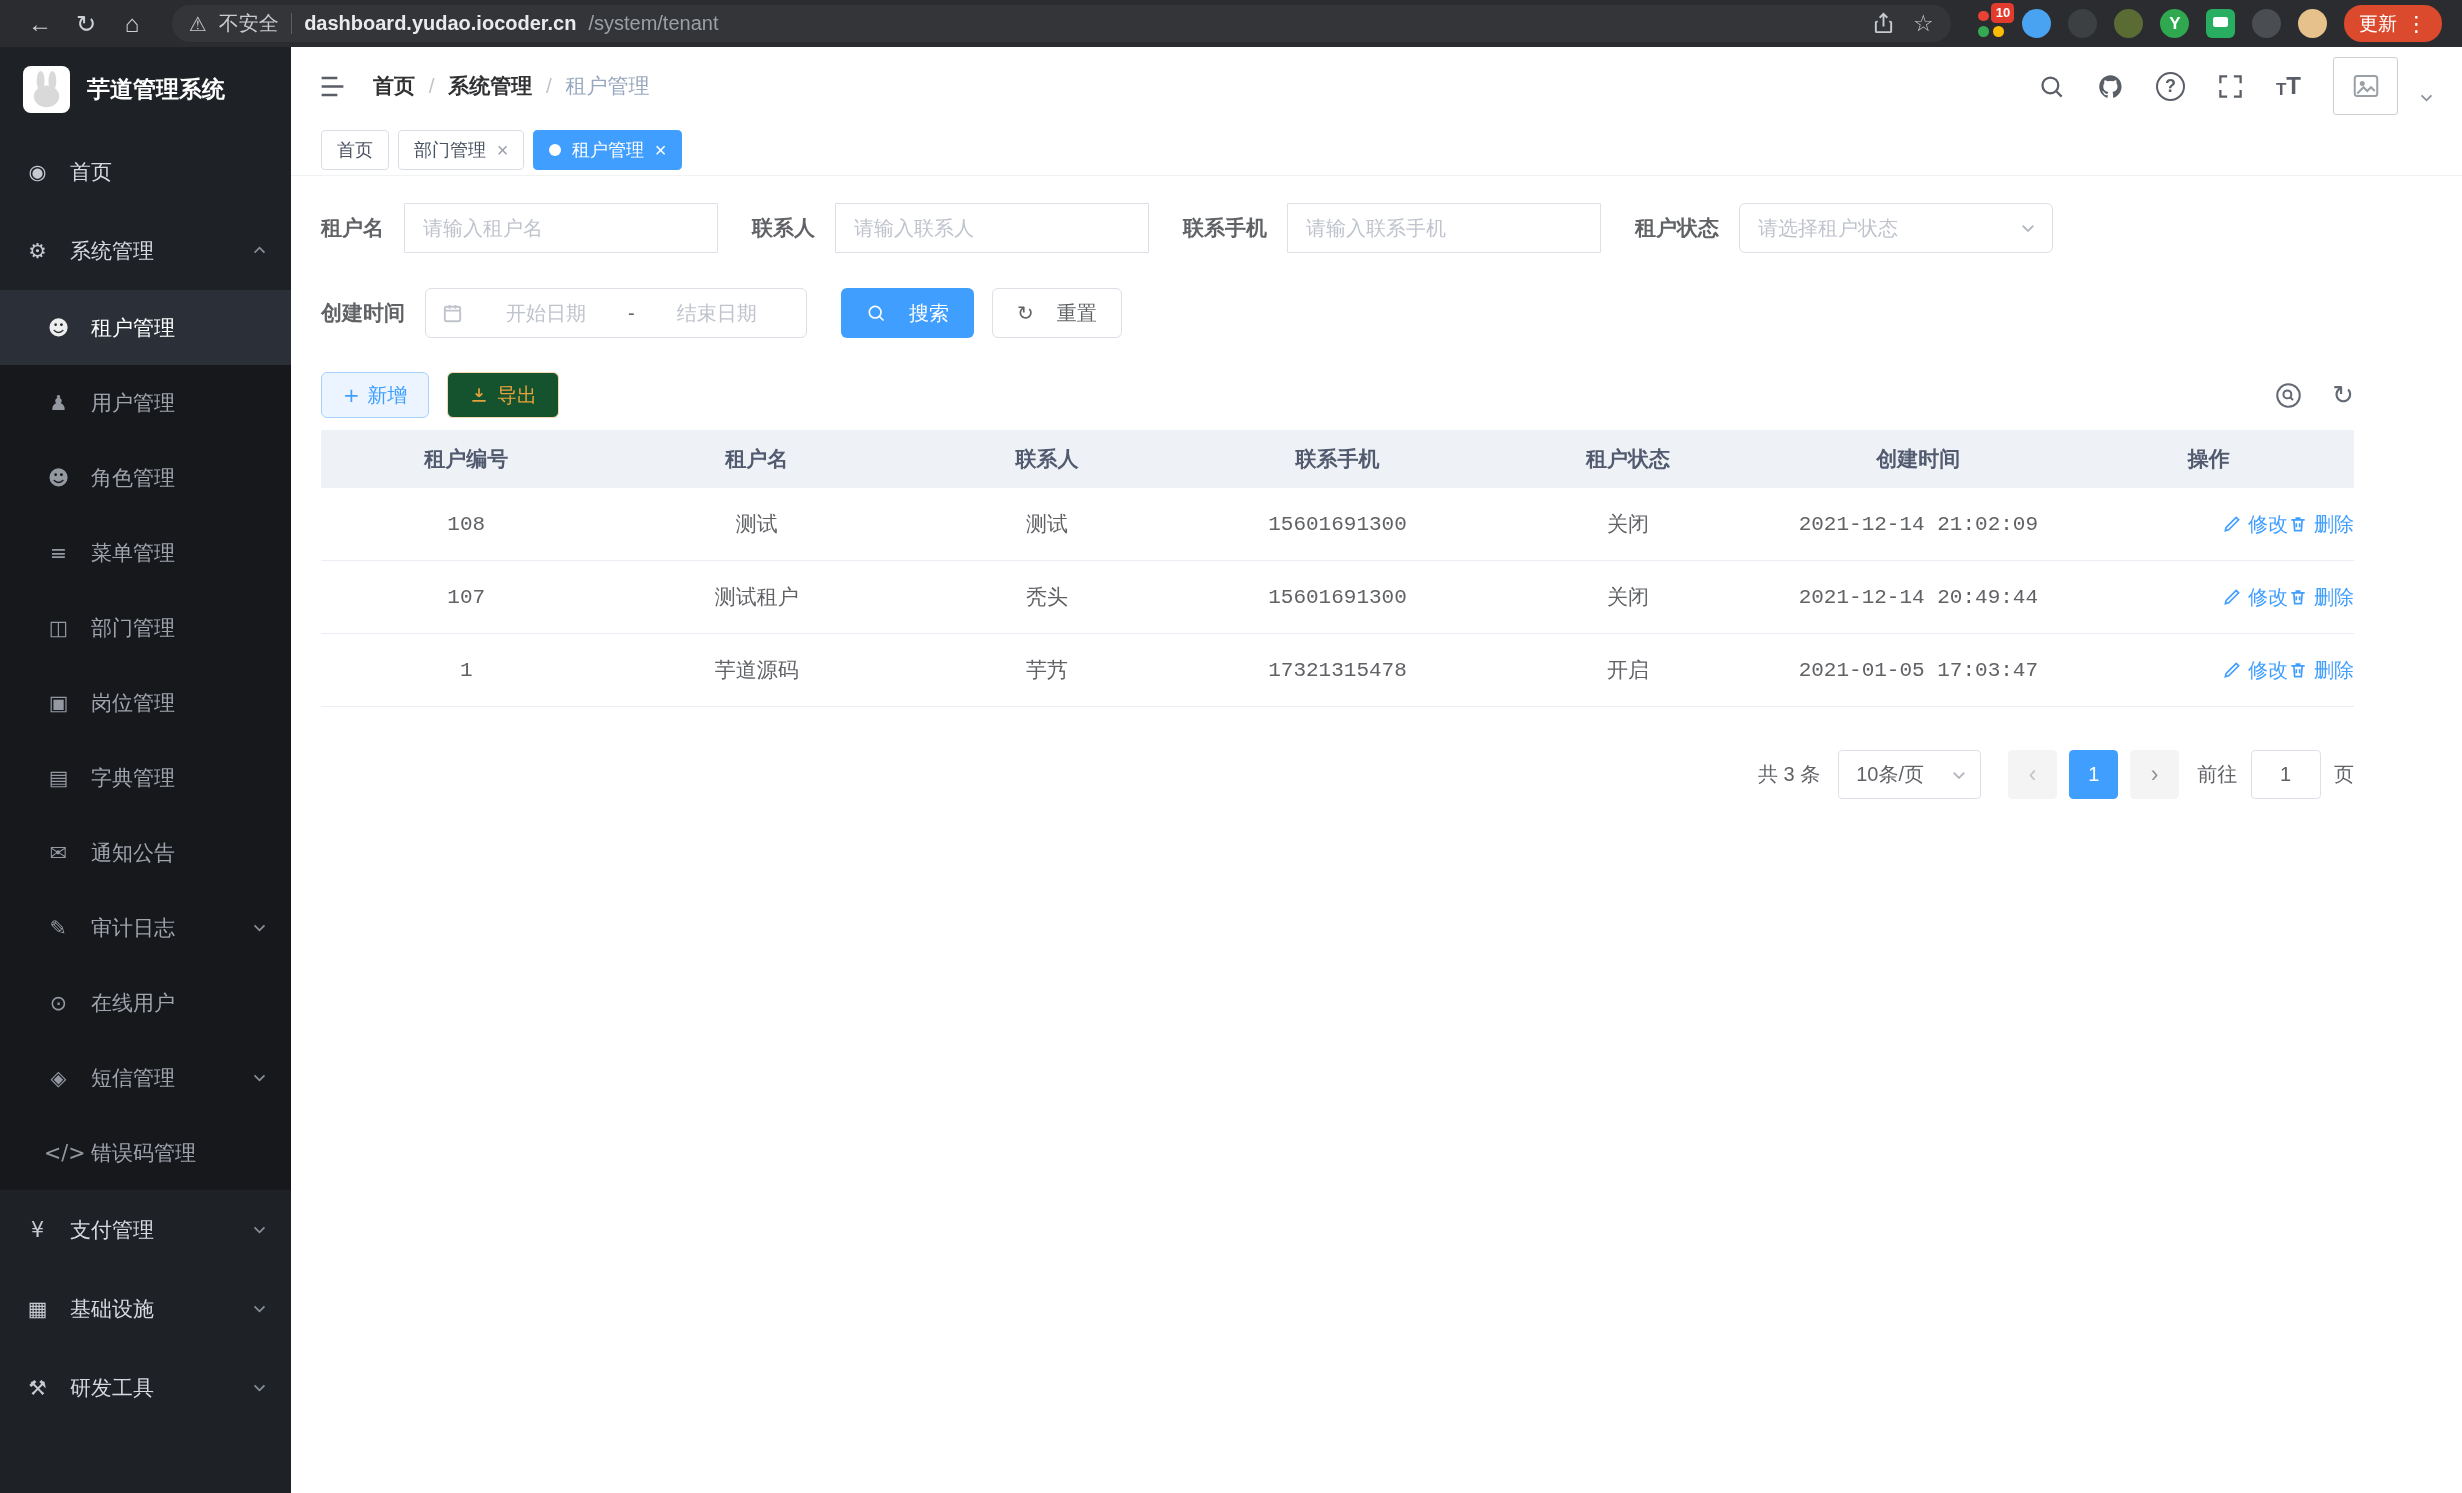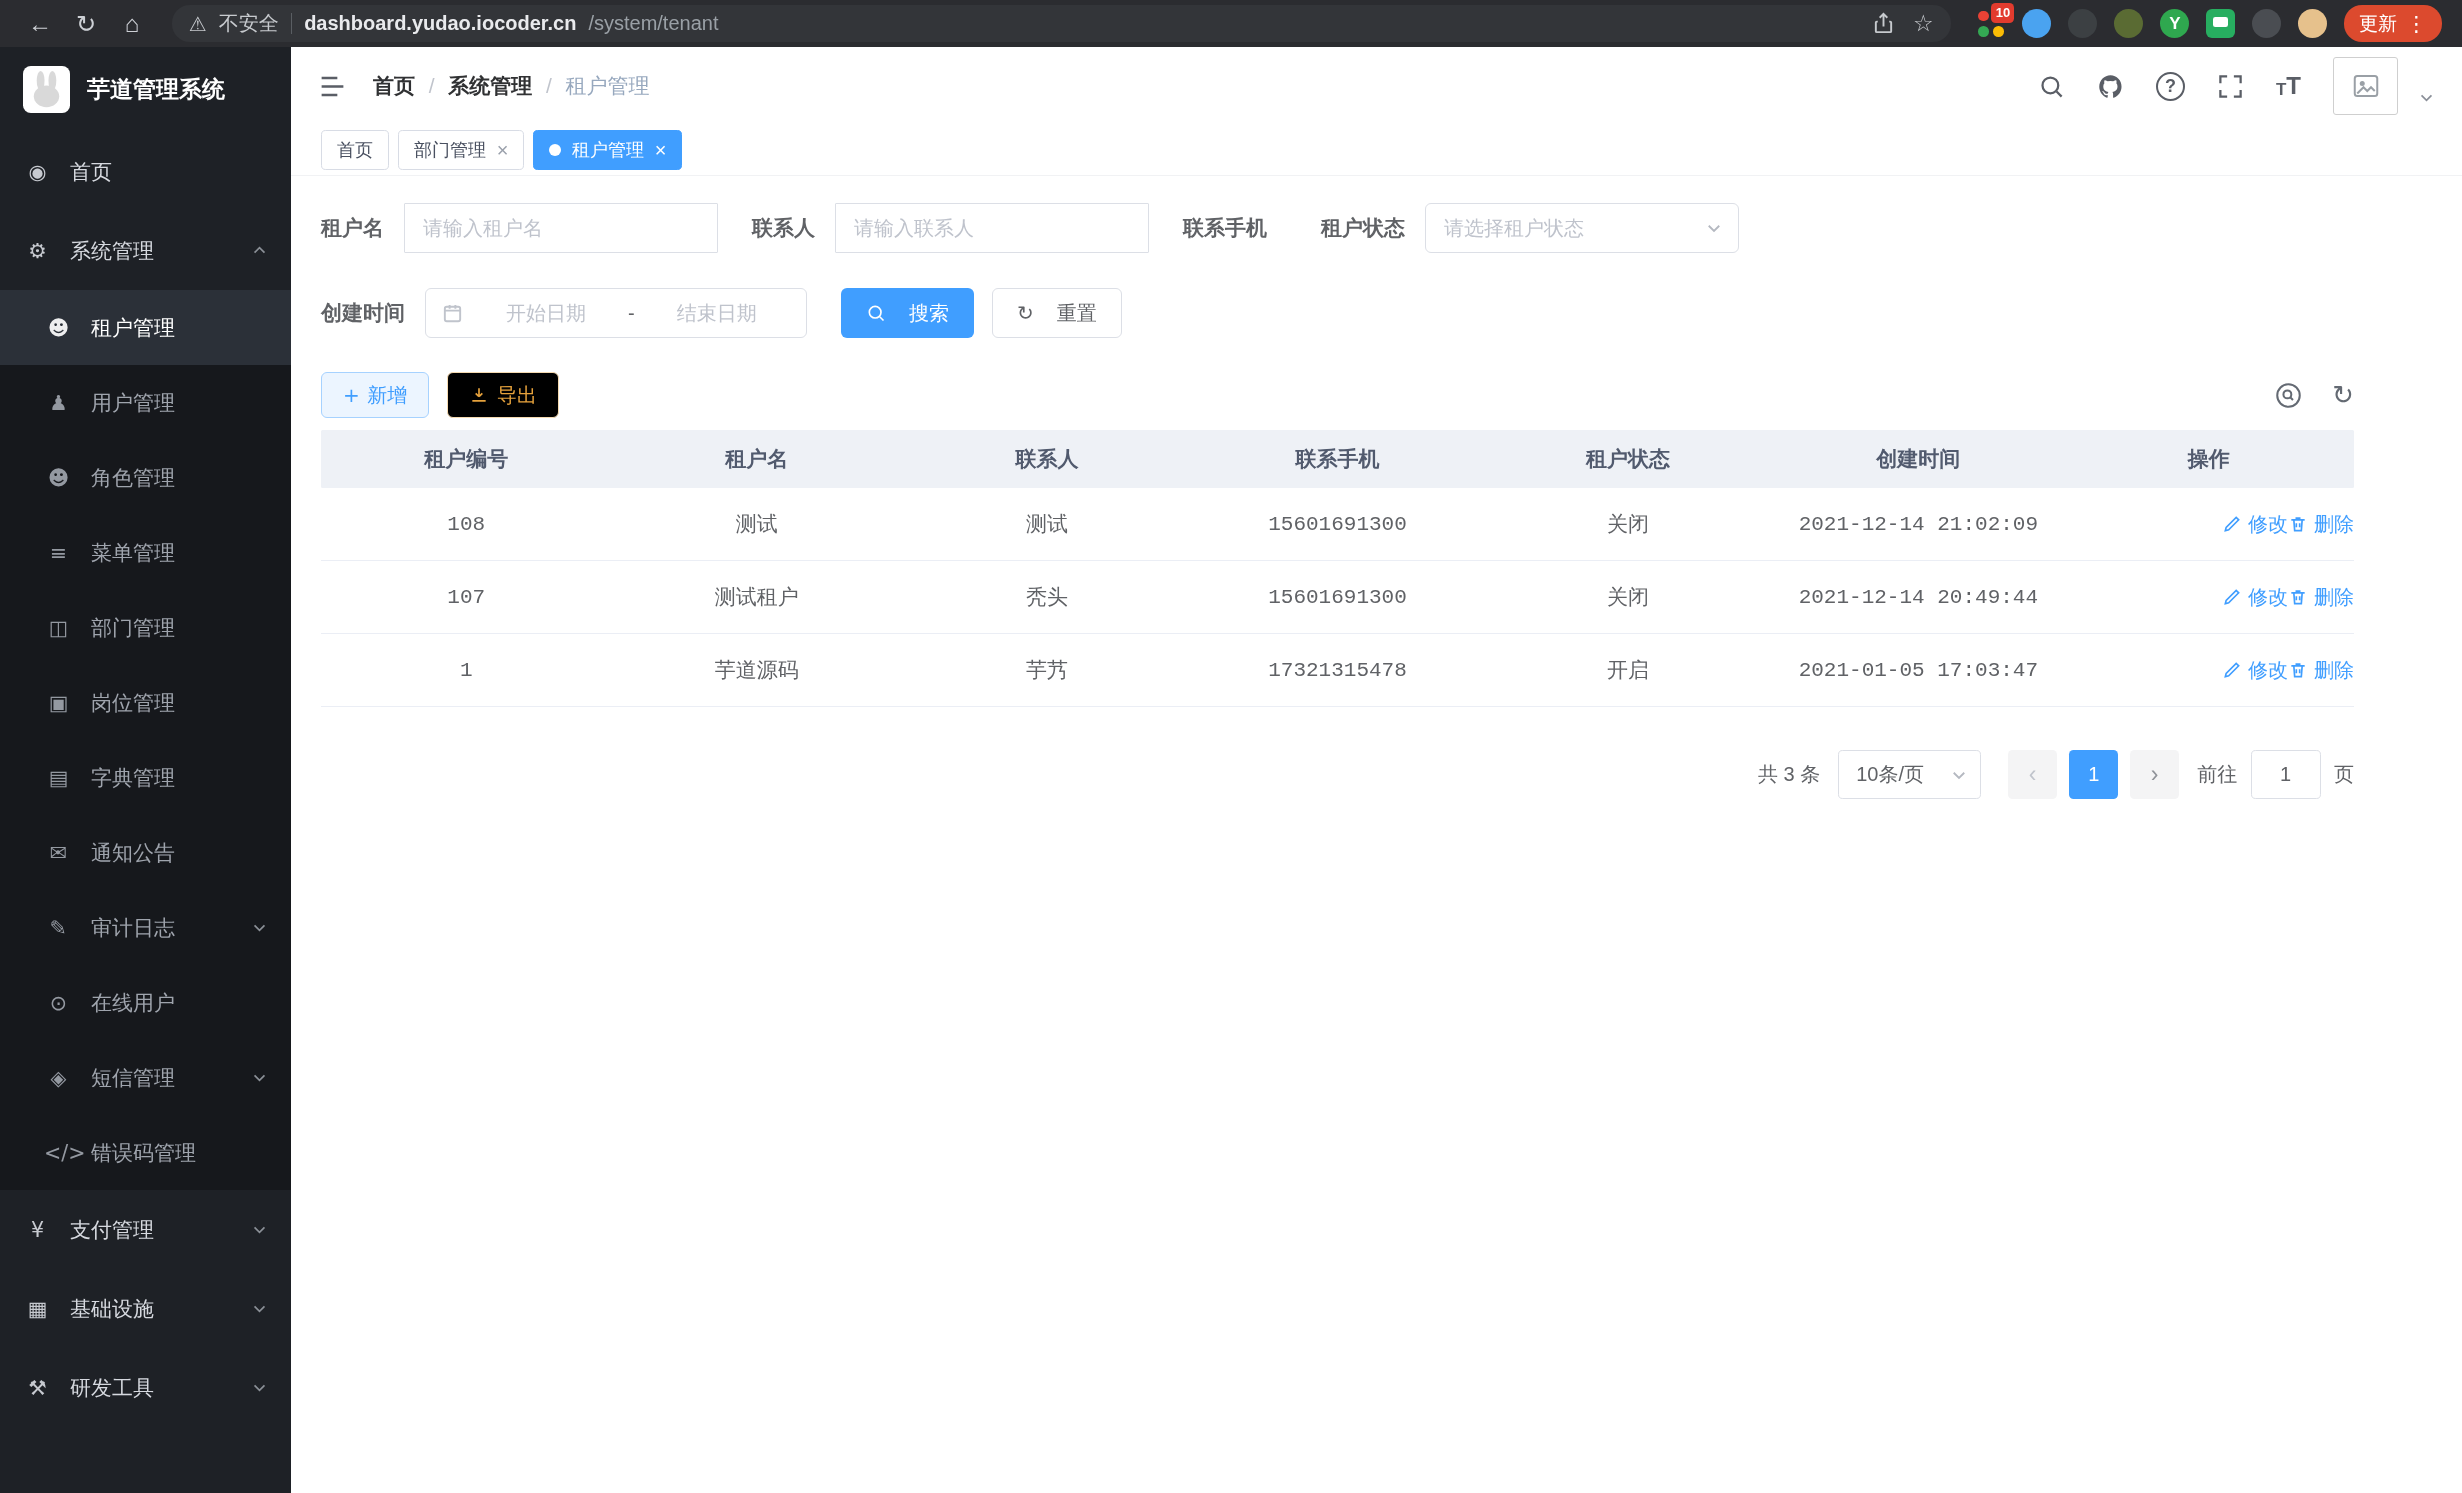--- a/index.html
+++ b/index.html
@@ -106,21 +106,21 @@
   .btn { height:50px; border-radius:6px; font-size:20px; display:flex; align-items:center; gap:23px;
          padding:0 24px; border:1.5px solid transparent; white-space:nowrap; }
   .btn .bi20 { width:20px; height:20px; }
   .btn-search { background:#409eff; color:#fff; margin-left:34px; }
   .btn-reset { background:#fff; color:#606266; border-color:#dcdfe6; margin-left:18px; }
   .glyph-i { font-size:20px; line-height:1; font-family:"DejaVu Sans",sans-serif; }
 
   .toolrow { display:flex; align-items:center; }
   .btn-sm { height:46px; border-radius:6px; font-size:20px; display:flex; align-items:center; gap:7.6px; padding:0 21px; }
   .btn-add { background:#ecf5ff; border:1.5px solid #a6d2ff; color:#409eff; }
-  .btn-export { background:#000000; border:1.5px solid #f5dab1; color:#e6a23c; margin-left:18px; }
+  .btn-export { background:#14532d; border:1.5px solid #f5dab1; color:#e6a23c; margin-left:18px; }
   .toolright { margin-left:auto; display:flex; align-items:center; gap:30px; color:#646a73; }
   .tr-i { width:27px; height:27px; }
   .tr-g { font-size:26px; line-height:1; font-family:"DejaVu Sans",sans-serif; }
 
   
   .tbl { margin-top:12px; }
   .trow { display:grid; grid-template-columns:repeat(7,1fr); align-items:center; }
   .thead { background:#eef1f6; height:58px; border-radius:1.5px; }
   .thead .cell { font-size:21px; font-weight:700; color:#515a6e; text-align:center; }
   .tbody .trow { height:73px; border-bottom:1.5px solid #ebeef5;font-family:Liberation Mono, monospace; }
@@ -378,20 +378,21 @@
         <div class="fgroup">
           <span class="flabel">租户名</span>
           <input class="ipt" placeholder="请输入租户名" style="">
         </div>
         <div class="fgroup">
           <span class="flabel">联系人</span>
           <input class="ipt" placeholder="请输入联系人" style="">
         </div>
         <div class="fgroup">
           <span class="flabel">联系手机</span>
+          <input class="ipt" placeholder="请输入联系手机" style="">
         </div>
         <div class="fgroup" style="margin-right:0;">
           <span class="flabel">租户状态</span>
           <div class="selbox">
             <span class="ph">请选择租户状态</span>
             <span class="chevg">
               <svg viewBox="0 0 24 24" fill="none" stroke="currentColor" stroke-width="2.4">
                   <path d="M5 9l7 7 7-7"></path>
                 </svg>
             </span>

